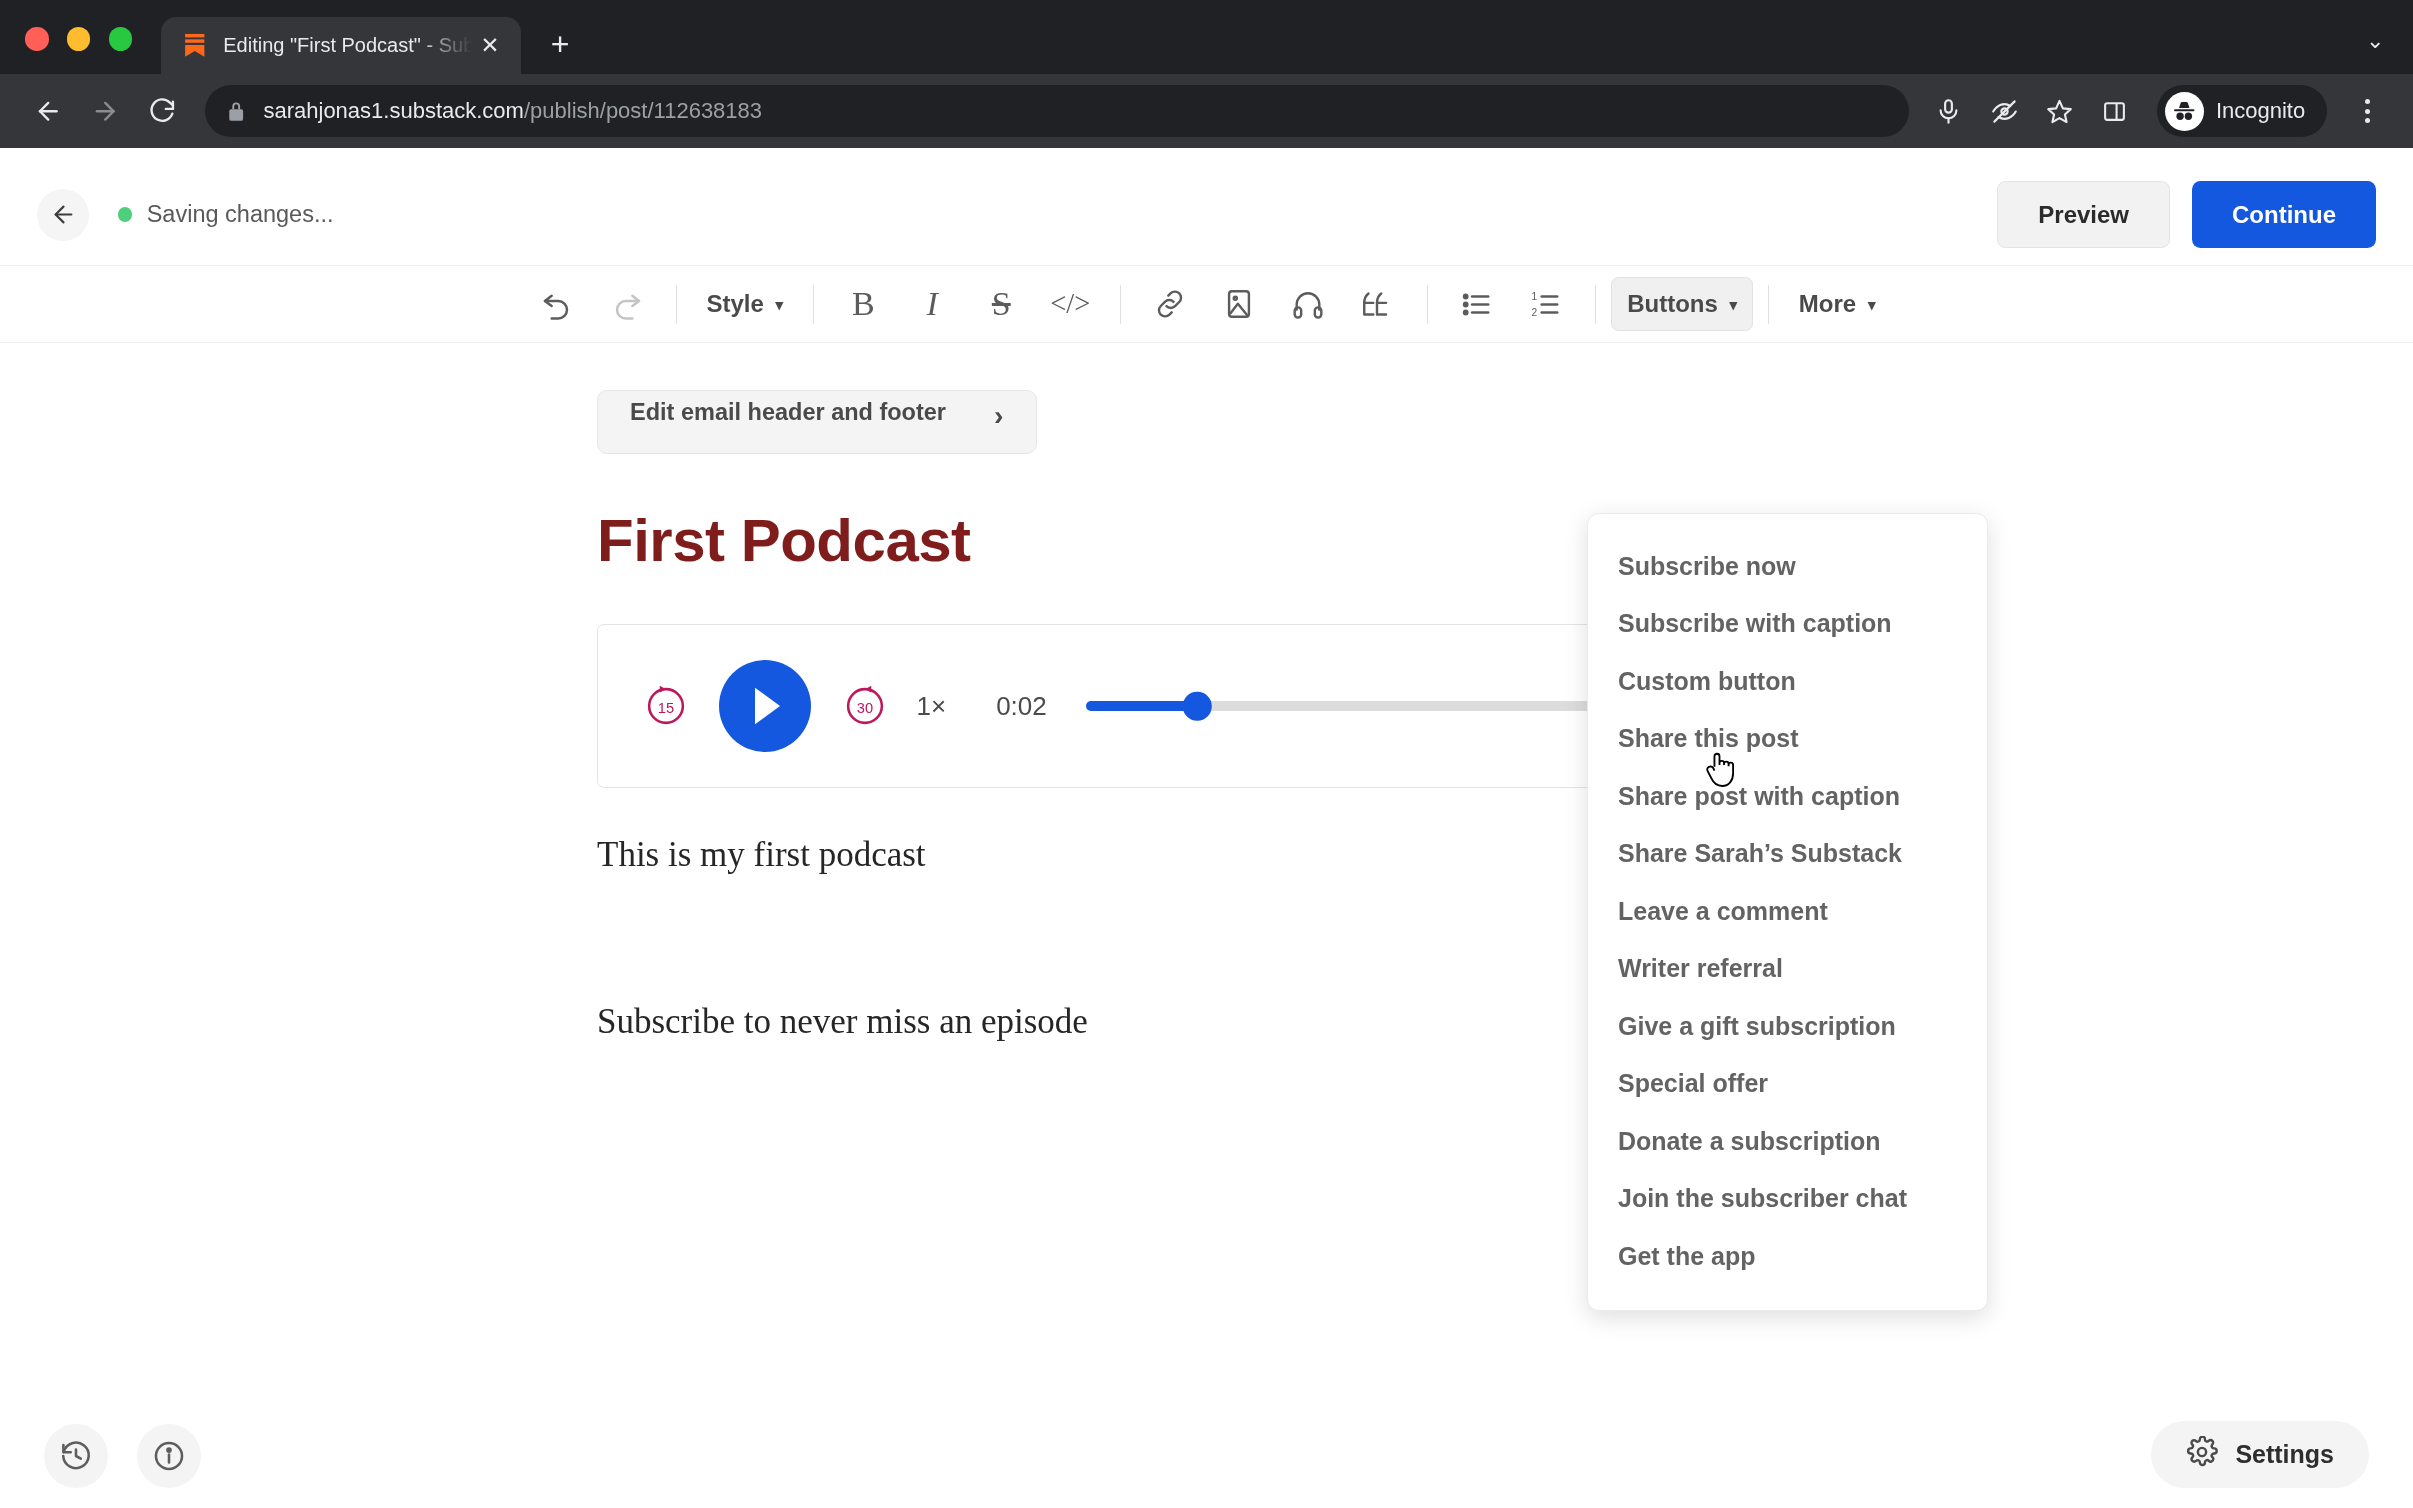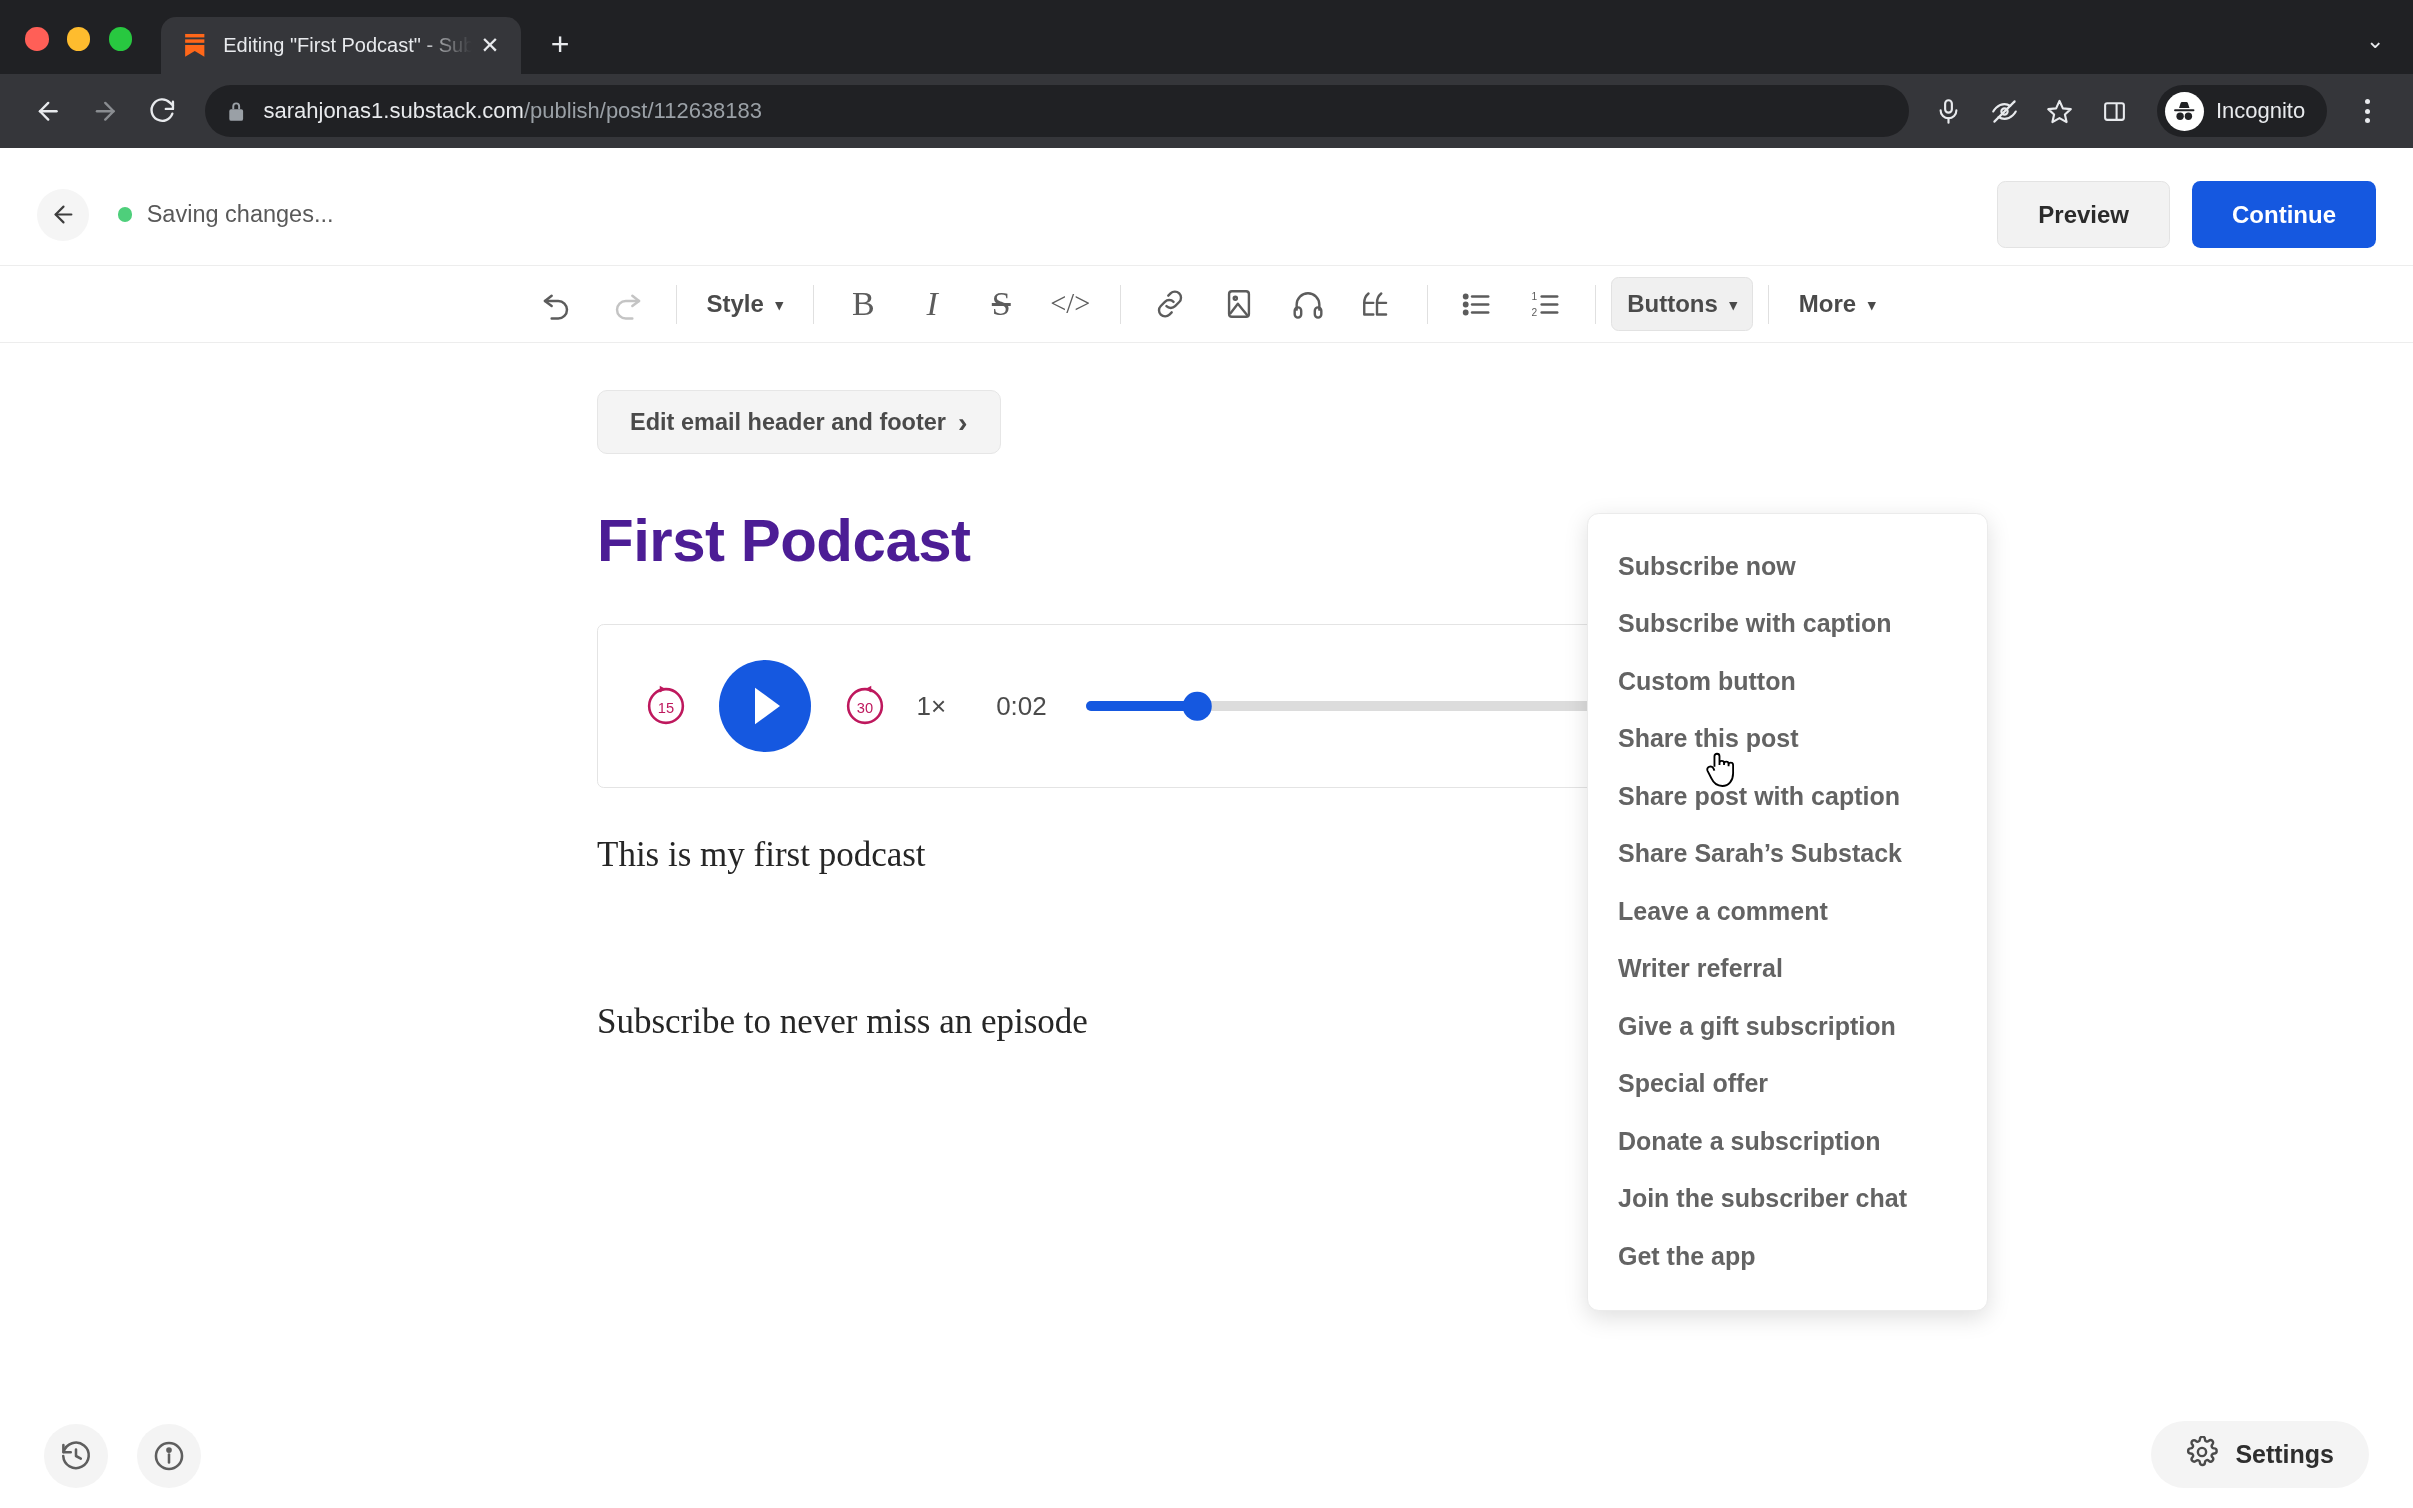--- a/index.html
+++ b/index.html
@@ -198,35 +198,35 @@
   }
   .tb-text.active { background: #f0f0f0; border: 0.8px solid #e2e2e2; }
   .caret { font-size: 15px; line-height: 1; }
 
   
   .canvas { position: relative; height: 1182px; }
 
   .doc { padding-top: 47px; padding-left: 597px; }
 
   .email-hf {
-    display: inline-flex; align-items: center; gap: 12px;
+    display: inline-flex; gap: 48px;
     background: #f4f4f4;
     border: 0.8px solid #e6e6e6;
     border-radius: 10px;
     height: 64px;
-    padding: 16px 32px;
+    padding: 8px 32px;
     font-size: 23.5px;
     font-weight: bold;
     color: #4a4a4a;
   }
 
   .post-title {
     font-size: 60px;
     font-weight: bold;
-    color: #4c1d95;
+    color: #7f1d1d;
     letter-spacing: -0.5px;
     margin-top: 52px;
     font-family: "Liberation Sans", sans-serif;
   }
   .post-subtitle {
     font-size: 34px;
     color: #636363;
     margin-top: 27px;
     font-family: "Liberation Sans", sans-serif;
   }

